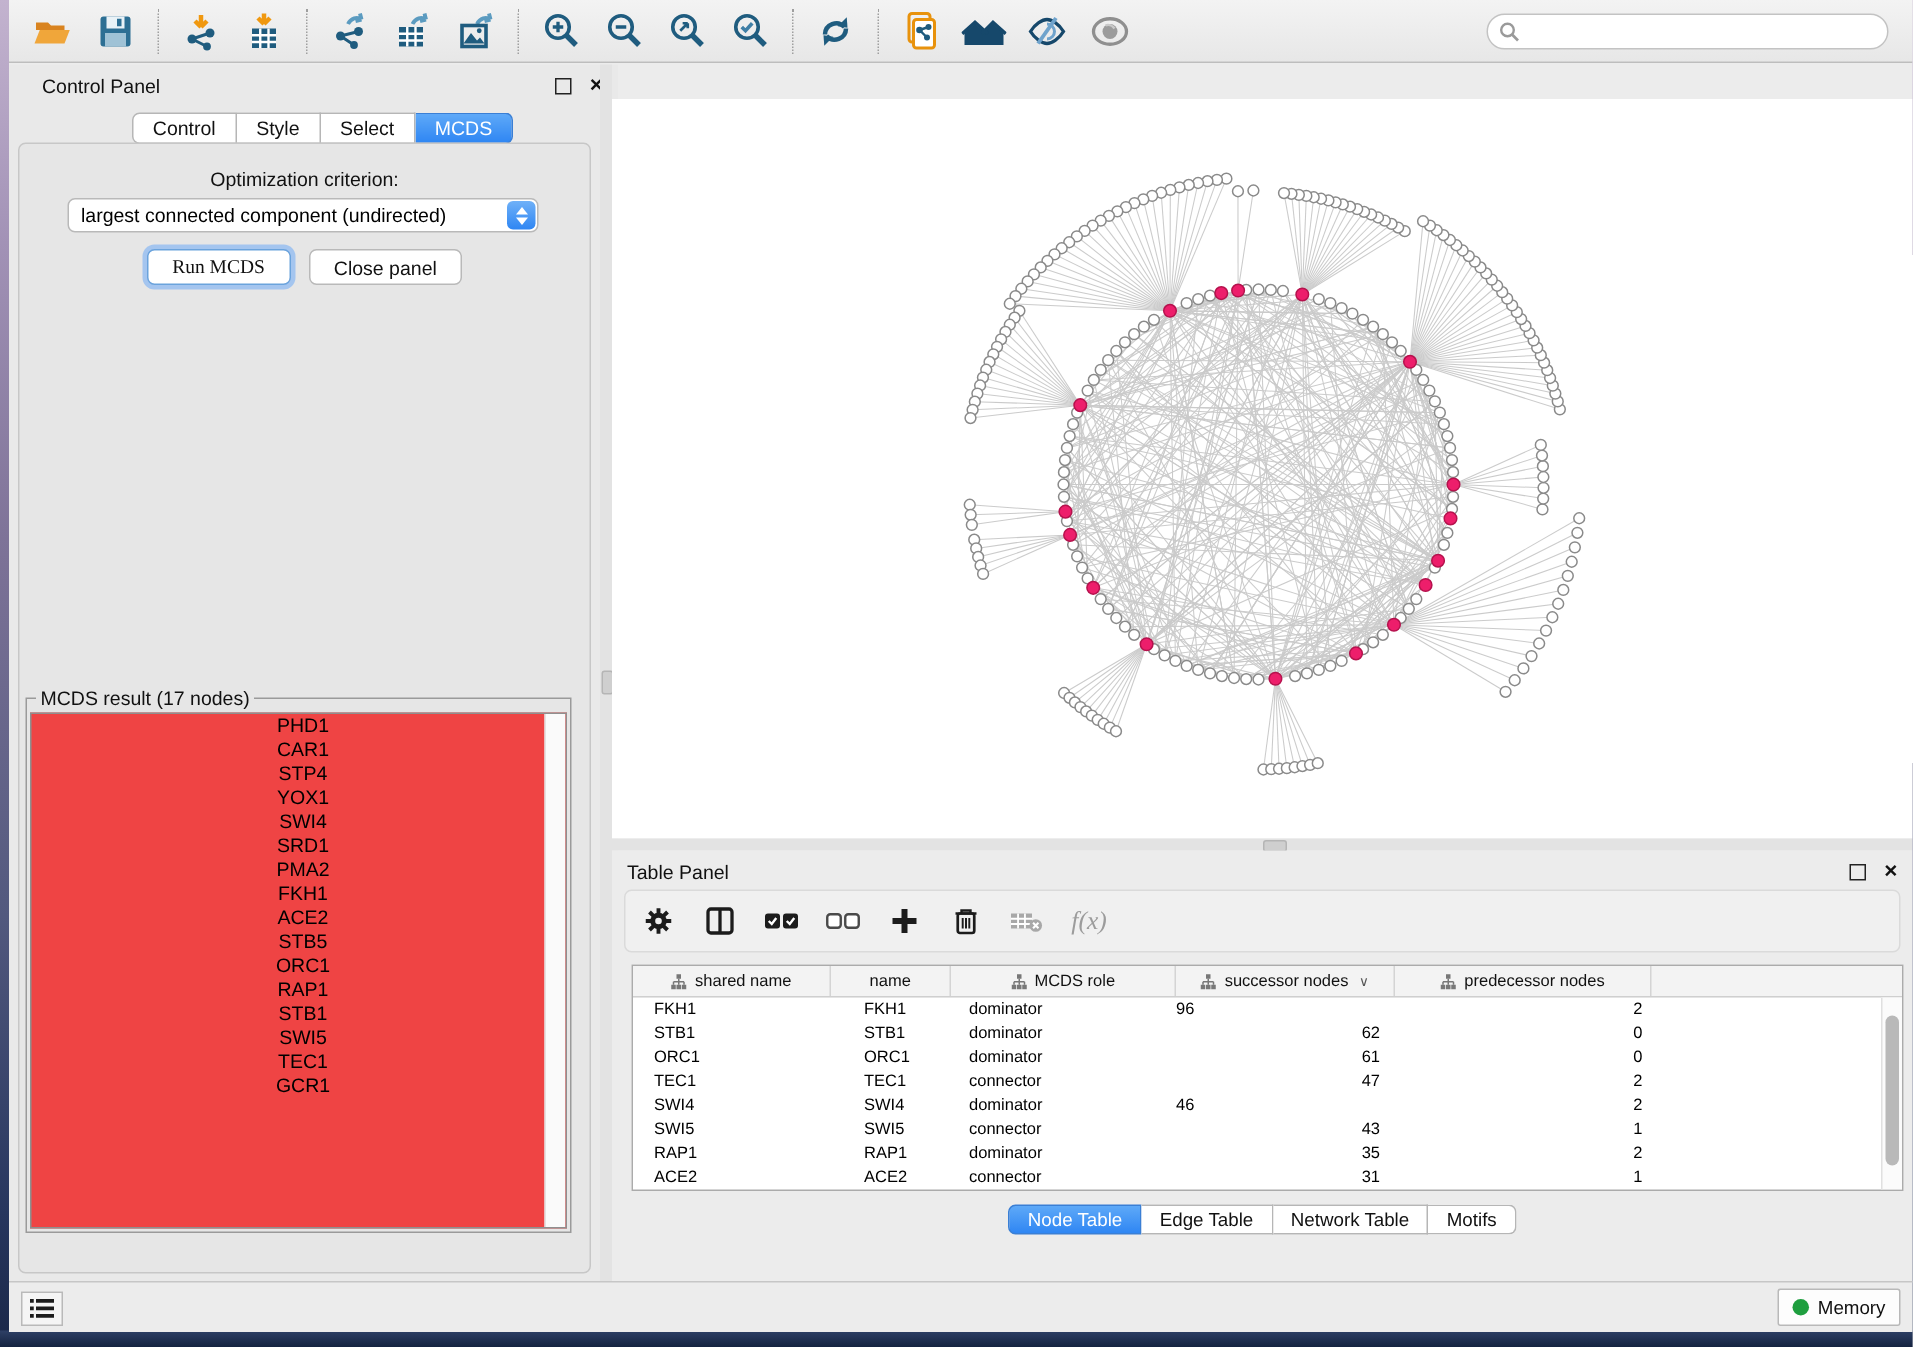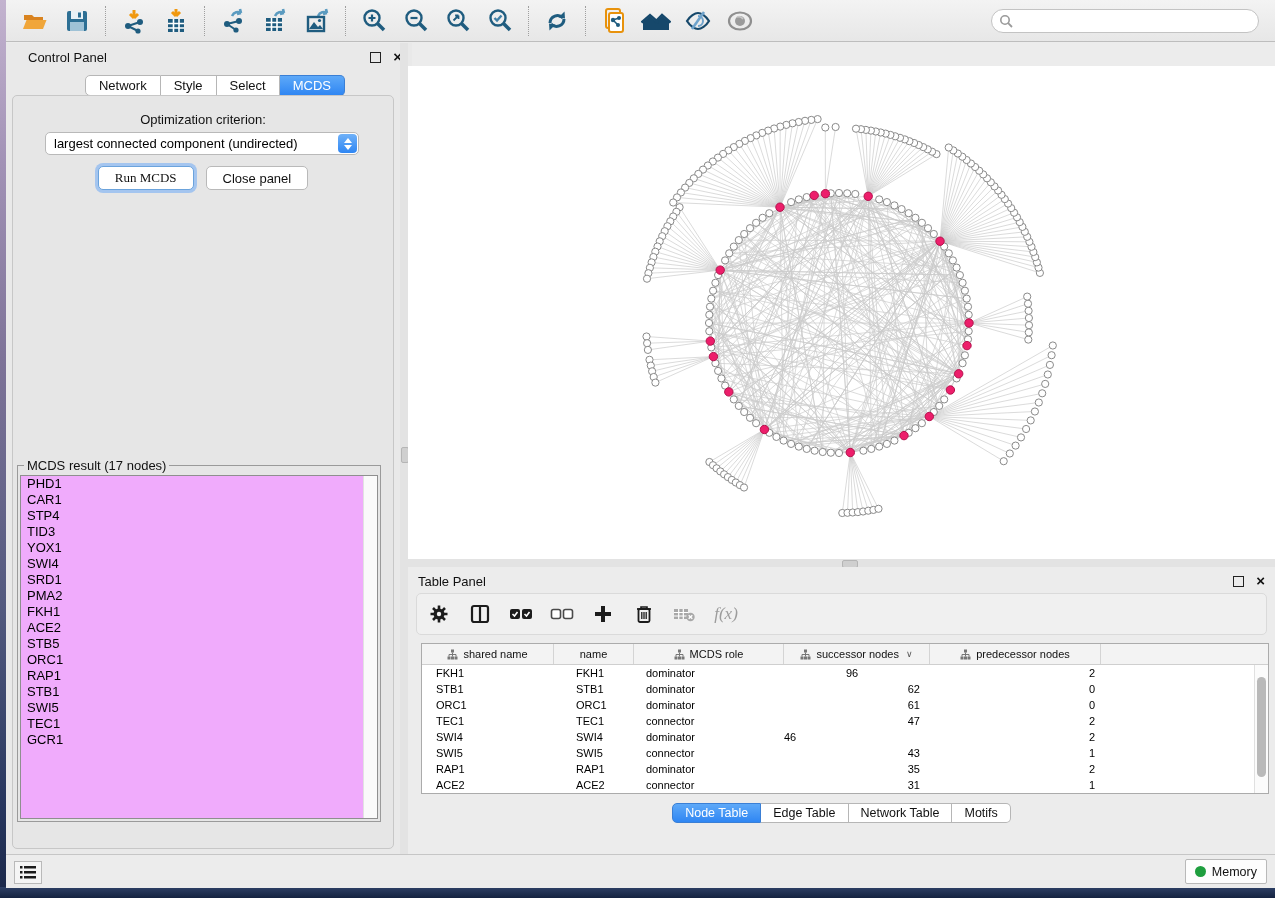--- a/index.html
+++ b/index.html
@@ -43,21 +43,21 @@
   #opt-stepper{position:absolute;right:1px;top:1px;bottom:1px;width:19px;border-radius:4px;
     background:linear-gradient(180deg,#6fb1f8,#2f86f3);display:flex;flex-direction:column;align-items:center;justify-content:center;}
   .step-up{width:0;height:0;border-left:4px solid transparent;border-right:4px solid transparent;border-bottom:5px solid #fff;margin:1px 0;}
   .step-dn{width:0;height:0;border-left:4px solid transparent;border-right:4px solid transparent;border-top:5px solid #fff;margin:1px 0;}
   #cp-buttons{position:absolute;left:0;top:70px;width:100%;display:flex;justify-content:center;gap:12px;}
   .cp-btn{background:#fff;border:1px solid #b9b9b9;border-radius:5px;padding:3px 16px;font-size:13px;color:#111;cursor:pointer;}
   .cp-btn.focused{border-color:#6ba3dc;box-shadow:0 0 0 3px rgba(110,170,245,.55);font-family:Liberation Serif, serif;}
   #mcds-fieldset{position:absolute;left:4px;top:362px;width:358px;height:358px;border:1px solid #9a9a9a;
     margin:0;padding:2px;background:#e6e6e6;}
   #mcds-fieldset legend{font-size:13px;color:#111;padding:0 3px;margin-left:4px;}
-  #mcds-list{position:relative;width:100%;height:100%;background:#f0abfc;border:1px solid #8f8f8f;box-sizing:border-box;overflow:hidden;}
+  #mcds-list{position:relative;width:100%;height:100%;background:#ef4444;border:1px solid #8f8f8f;box-sizing:border-box;overflow:hidden;text-align:center;}
   .mcds-item{font-size:13px;line-height:16px;padding-left:6px;color:#000;}
   #mcds-scroll{position:absolute;right:0;top:0;bottom:0;width:13px;background:#fafafa;border-left:1px solid #e2e2e2;}
 
   
   #v-splitter{position:absolute;left:394px;top:43px;width:8px;height:812px;background:#e3e3e3;cursor:col-resize;}
   #v-grip{position:absolute;left:1px;top:404px;width:6px;height:14px;background:#cfcfcf;border:1px solid #b5b5b5;border-radius:2px;}
 
   
   #net-frame{position:absolute;left:402px;top:43px;right:0;height:516px;}
   #net-titlebar{height:23px;background:linear-gradient(180deg,#f2f2f2,#dcdcdc);border-bottom:1px solid #b3b3b3;
@@ -244,21 +244,21 @@
   </div>
 
   <div id="control-panel">
     <div class="panel-head">
       <span>Control Panel</span>
       <span class="spacer"></span>
       <span class="float-glyph"></span>
       <span class="close-glyph">×</span>
     </div>
     <div id="cp-tabs">
-      <div class="seg-tab">Network</div>
+      <div class="seg-tab">Control</div>
       <div class="seg-tab">Style</div>
       <div class="seg-tab">Select</div>
       <div class="seg-tab active">MCDS</div>
     </div>
     <div id="cp-inner">
       <div id="opt-label">Optimization criterion:</div>
       <div id="opt-select">
         <span>largest connected component (undirected)</span>
         <span id="opt-stepper">
             <span class="step-up"></span>
@@ -269,21 +269,20 @@
         <button class="cp-btn focused">Run MCDS</button>
         <button class="cp-btn">Close panel</button>
       </div>
       <fieldset id="mcds-fieldset">
         <legend>MCDS result (17 nodes)</legend>
         <div id="mcds-list">
           <div id="mcds-items">
               <div class="mcds-item">PHD1</div>
               <div class="mcds-item">CAR1</div>
               <div class="mcds-item">STP4</div>
-              <div class="mcds-item">TID3</div>
               <div class="mcds-item">YOX1</div>
               <div class="mcds-item">SWI4</div>
               <div class="mcds-item">SRD1</div>
               <div class="mcds-item">PMA2</div>
               <div class="mcds-item">FKH1</div>
               <div class="mcds-item">ACE2</div>
               <div class="mcds-item">STB5</div>
               <div class="mcds-item">ORC1</div>
               <div class="mcds-item">RAP1</div>
               <div class="mcds-item">STB1</div>
@@ -1154,21 +1153,21 @@
             </svg>
             <span>predecessor nodes</span>
           </div>
           <div class="nt-hcell" style="flex: 1 1 0%; border-right: none;"></div>
         </div>
       <div id="nt-body">
           <div class="nt-row">
             <div class="nt-cell" style="width: 132px; padding-left: 14px;">FKH1</div>
             <div class="nt-cell" style="width: 80px; padding-left: 22px;">FKH1</div>
             <div class="nt-cell" style="width: 150px; padding-left: 12px;">dominator</div>
-            <div class="nt-cell" style="width: 146px; text-align: center; padding-right: 10px;">96</div>
+            <div class="nt-cell" style="width: 146px; text-align: left; padding-right: 10px;">96</div>
             <div class="nt-cell" style="width: 171px; text-align: right; padding-right: 6px;">2</div>
           </div>
           <div class="nt-row">
             <div class="nt-cell" style="width: 132px; padding-left: 14px;">STB1</div>
             <div class="nt-cell" style="width: 80px; padding-left: 22px;">STB1</div>
             <div class="nt-cell" style="width: 150px; padding-left: 12px;">dominator</div>
             <div class="nt-cell" style="width: 146px; text-align: right; padding-right: 10px;">62</div>
             <div class="nt-cell" style="width: 171px; text-align: right; padding-right: 6px;">0</div>
           </div>
           <div class="nt-row">

